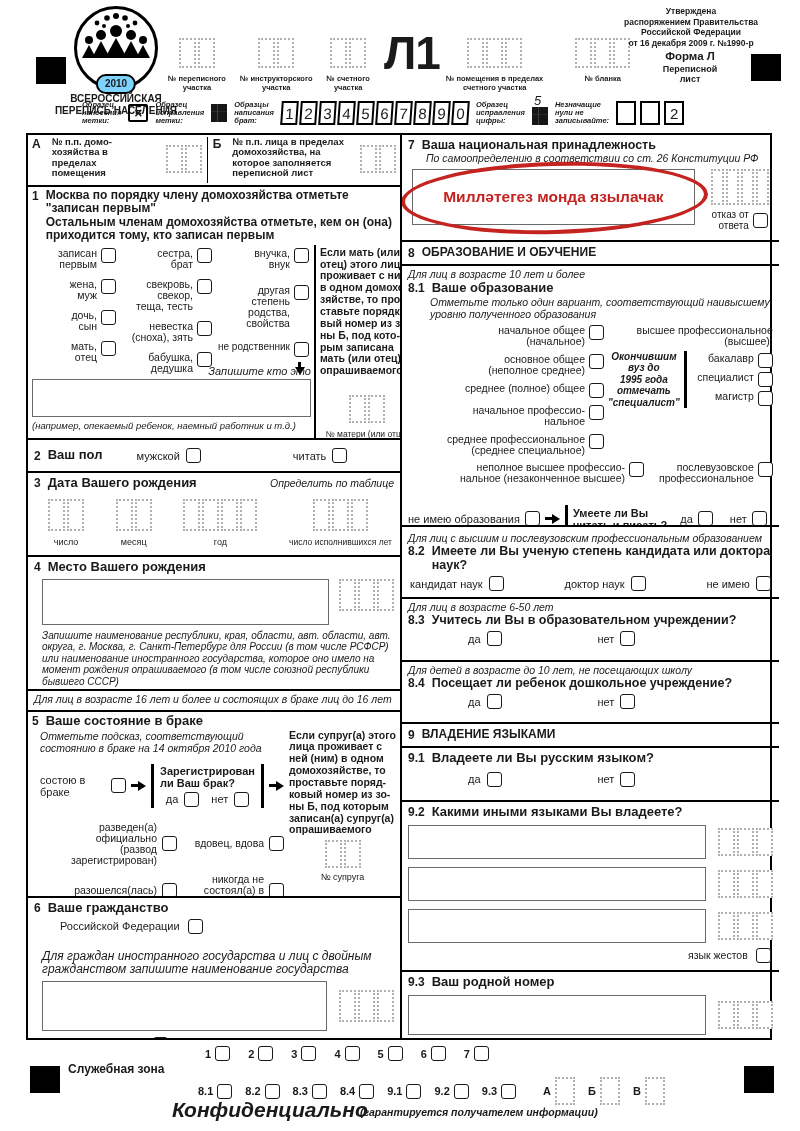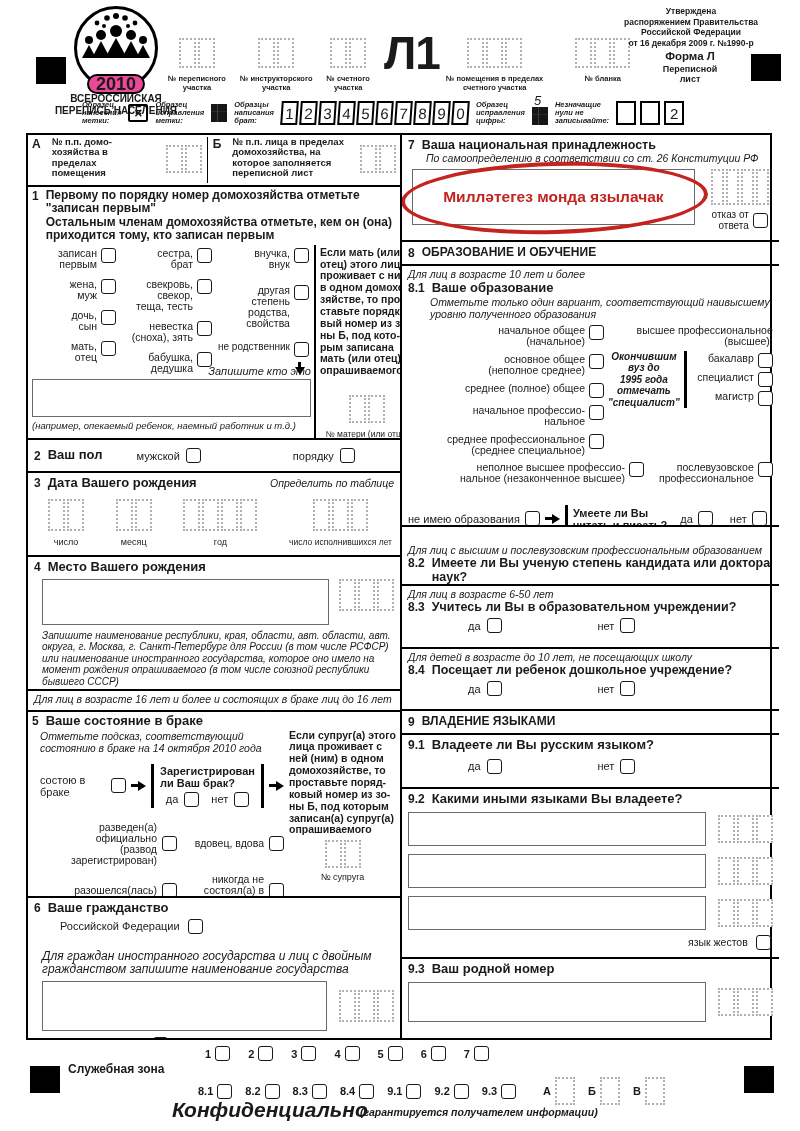--- a/index.html
+++ b/index.html
@@ -31,22 +31,22 @@
   .arr .head { width:0; height:0; border-top:5px solid transparent; border-bottom:5px solid transparent; border-left:8px solid #000; }
   .arrd { display:inline-flex; flex-direction:column; align-items:center; }
   .arrd .shaft { width:3px; height:5px; background:#000; }
   .arrd .head { width:0; height:0; border-left:5px solid transparent; border-right:5px solid transparent; border-top:8px solid #000; }
 
   
   .logo { position:absolute; left:74px; top:6px; width:84px; height:84px;
           border:3px solid #000; border-radius:50%; background:#fff; }
   .logo svg { position:absolute; left:0; top:0; }
   .badge { position:absolute; left:50%; bottom:-7px; transform:translateX(-50%);
-           background:#ec4899; border:2.5px solid #000; border-radius:10px;
-           padding:0 7px; font-weight:bold; font-size:18px; line-height:16px; }
+           background:#7dd3fc; border:2.5px solid #000; border-radius:10px;
+           padding:0 7px; font-weight:bold; font-size:10px; line-height:16px; }
   .orgname { position:absolute; left:34px; top:93px; width:164px; text-align:center;
              font-weight:bold; font-size:10px; line-height:1.15; }
   .hfgroup { position:absolute; display:flex; gap:14px; }
   .hf { text-align:center; }
   .hf .codebox { justify-content:center; }
   .hf .lbl { font-weight:bold; font-size:7.5px; line-height:1.15; margin-top:3px; }
   .sheetcode { position:absolute; left:384px; top:26px; font-size:46px; font-weight:bold; letter-spacing:-1px; }
   .approval { position:absolute; left:612px; top:6px; width:158px; text-align:center;
               font-weight:bold; font-size:8.5px; line-height:1.25; }
   .formtype { position:absolute; left:640px; top:50px; width:100px; text-align:center;
@@ -274,21 +274,21 @@
               <span class="c"></span>
               <span class="c"></span>
             </span>
         </div>
       </div>
 
       <div class="sec" style="height:253px;padding:2px 0 0 4px">
         <div style="display:flex;padding-right:4px">
           <span class="snum">1</span>
           <div>
-            <div class="st">Первому по порядку номер домохозяйства отметьте "записан первым"</div>
+            <div class="st">Москва по порядку члену домохозяйства отметьте "записан первым"</div>
             <div class="st">Остальным членам домохозяйства отметьте, кем он (она) приходится тому, кто записан первым</div>
           </div>
         </div>
         <div style="display:flex;margin-top:2px;height:196px">
           <div style="flex:1;padding-right:3px">
             <div class="s1cols">
               <div class="s1c" style="width:84px">
                 <div class="opt">
                     <span class="olabel pre">записан
 первым</span>
@@ -374,21 +374,21 @@
             </div>
           </div>
         </div>
       </div>
 
       <div class="sec" style="height:33px;display:flex;align-items:center">
         <span class="snum">2</span>
         <span class="st" style="font-size:13px">Ваш пол</span>
         <span class="ylbl" style="margin-left:34px">мужской</span>
         <span class="cb" style="margin-left:6px"></span>
-        <span class="ylbl" style="margin-left:92px">порядку</span>
+        <span class="ylbl" style="margin-left:92px">читать</span>
         <span class="cb" style="margin-left:6px"></span>
       </div>
 
       <div class="sec" style="height:84px">
         <div style="display:flex;align-items:baseline">
           <span class="snum">3</span>
           <span class="st" style="font-size:13px">Дата Вашего рождения</span>
           <span class="it" style="font-size:10.5px;margin-left:auto">Определить по таблице</span>
         </div>
         <div style="display:flex;justify-content:space-between;align-items:flex-end;padding:8px 2px 0 14px">
@@ -644,21 +644,21 @@
           <span class="vbar" style="height:28px;align-self:center"></span>
           <span class="b pre" style="font-size:11px;line-height:1.1">Умеете ли Вы
 читать и писать?</span>
           <span class="ylbl" style="margin-left:8px">да</span>
           <span class="cb"></span>
           <span class="ylbl" style="margin-left:12px">нет</span>
           <span class="cb"></span>
         </div>
       </div>
 
-      <div class="sec" style="height:59px;padding:17px 6px">
+      <div class="sec" style="height:72px;padding:5px 6px">
         <div class="it" style="font-size:10.5px">Для лиц с высшим и послевузовским профессиональным образованием</div>
         <div style="display:flex;align-items:baseline">
           <span class="snum">8.2</span>
           <span class="st" style="font-size:12.5px">Имеете ли Вы ученую степень кандидата или доктора наук?</span>
         </div>
         <div style="display:flex;align-items:center;justify-content:space-between;margin-top:4px;padding:0 2px">
           <span style="display:inline-flex;align-items:center;gap:6px">
               <span class="ylbl">кандидат наук</span>
               <span class="cb"></span>
             </span>

